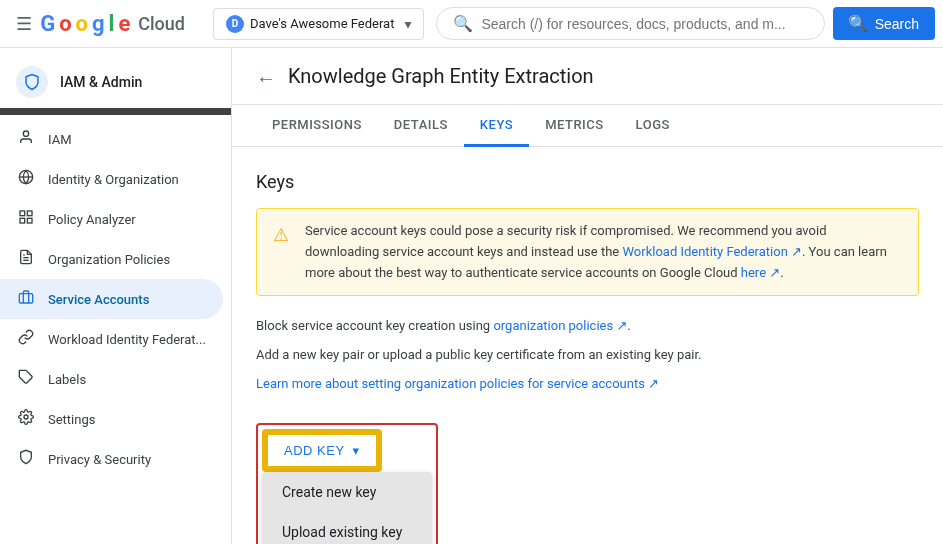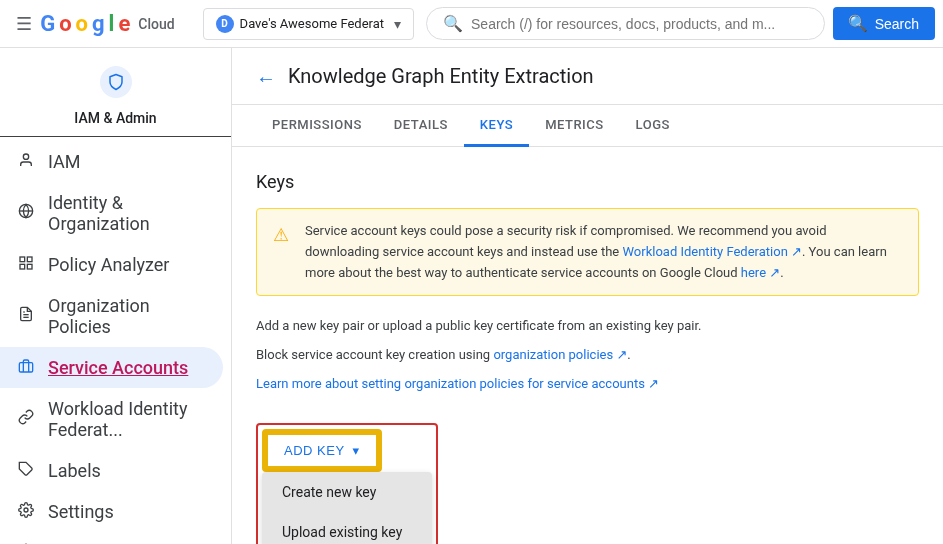--- a/index.html
+++ b/index.html
@@ -5,21 +5,21 @@
     * { box-sizing: border-box; margin: 0; padding: 0; }
     body { font-family: 'Google Sans', Roboto, Arial, sans-serif; font-size: 13px; color: #202124; background: #fff; overflow: hidden; }
 
     
     .topbar {
       display: flex; align-items: center; height: 48px; border-bottom: 1px solid #e0e0e0;
       padding: 0 8px; background: #fff; position: fixed; top: 0; left: 0; right: 0; z-index: 100;
     }
     .topbar-hamburger { padding: 8px; color: #5f6368; cursor: pointer; font-size: 18px; }
     .google-cloud-logo { display: flex; align-items: center; gap: 4px; margin-right: 16px; }
-    .logo-text { font-size: 14px; font-weight: 500; color: #5f6368; margin-left: 4px; }
+    .logo-text { font-size: 18px; font-weight: 500; color: #5f6368; margin-left: 4px; }
     .project-selector {
       display: flex; align-items: center; gap: 6px; border: 1px solid #dadce0; border-radius: 4px;
       padding: 6px 12px; cursor: pointer; margin: 0 12px; min-width: 180px;
     }
     .project-selector .proj-icon { width: 18px; height: 18px; background: #4285f4; border-radius: 50%; display: flex; align-items: center; justify-content: center; }
     .project-selector .proj-icon span { color: #fff; font-size: 10px; font-weight: 700; }
     .project-name { font-size: 13px; color: #202124; }
     .project-chevron { color: #5f6368; font-size: 14px; margin-left: 4px; }
     .search-bar {
       flex: 1; display: flex; align-items: center; border: 1px solid #dadce0; border-radius: 24px;
@@ -36,34 +36,34 @@
     
     .layout { display: flex; margin-top: 48px; height: calc(100vh - 48px); }
 
     
     .sidebar {
       width: 232px; min-width: 232px; background: #fff; border-right: 1px solid #e0e0e0;
       overflow-y: auto; padding: 8px 0;
     }
     .sidebar-header {
       display: flex; align-items: center; gap: 12px; padding: 10px 16px 10px 16px;
-      border-bottom: 1px solid #404040; margin-bottom: 4px; flex-direction: column;
+      border-bottom: 7px solid #404040; margin-bottom: 4px;
     }
     .sidebar-header-icon {
       width: 32px; height: 32px; background: #e8f0fe; border-radius: 50%;
       display: flex; align-items: center; justify-content: center; color: #1a73e8; font-size: 16px;
     }
     .sidebar-header-title { font-size: 14px; font-weight: 500; color: #202124; }
     .sidebar-item {
       display: flex; align-items: center; gap: 12px; padding: 10px 16px; cursor: pointer;
       color: #3c4043; font-size: 13px; border-radius: 0 24px 24px 0; margin-right: 8px;
     }
-    .sidebar-item.active { background: #e8f0fe; color: #be185d; font-weight: 500; text-decoration: underline; }
+    .sidebar-item.active { background: #e8f0fe; color: #0369a1; font-weight: 500; }
     .sidebar-item .item-icon { font-size: 16px; min-width: 20px; text-align: center; }
-    .sidebar-item .item-label { font-size: 18px; }
+    .sidebar-item .item-label { font-size: 13px; }
     .sidebar-item.active .item-icon { color: #1a73e8; }
 
     
     .main { flex: 1; overflow-y: auto; padding: 0; }
 
     
     .page-header { display: flex; align-items: center; gap: 12px; padding: 16px 24px; border-bottom: 1px solid #e0e0e0; }
     .back-btn { color: #1a73e8; cursor: pointer; font-size: 20px; }
     .page-title { font-size: 20px; font-weight: 400; color: #202124; }
 
@@ -276,25 +276,25 @@
       <h2 class="section-title">Keys</h2>
 
       
       <div class="warning-box">
         <span class="warning-icon">⚠</span>
         <span class="warning-text">
           <span>Service account keys could pose a security risk if compromised. We recommend you avoid downloading service account keys and instead use the </span><a href="#"><span>Workload Identity Federation</span> <span>↗</span></a><span>. You can learn more about the best way to authenticate service accounts on Google Cloud </span><a href="#"><span>here</span> ↗</a><span>.</span>
         </span>
       </div>
 
-      <p class="info-text">Add a new key pair or upload a public key certificate from an existing key pair.</p>
-
       <p class="info-text">
         <span>Block service account key creation using </span><a href="#"><span>organization policies</span> ↗</a><span>.</span>
       </p>
+
+      <p class="info-text">Add a new key pair or upload a public key certificate from an existing key pair.</p>
 
       <p class="info-text">
         <a href="#">Learn more about setting organization policies for service accounts ↗</a>
       </p>
 
       
       <div class="add-key-area">
         <div class="dropdown-wrapper">
           <button class="add-key-btn">
             <span>ADD KEY</span>

